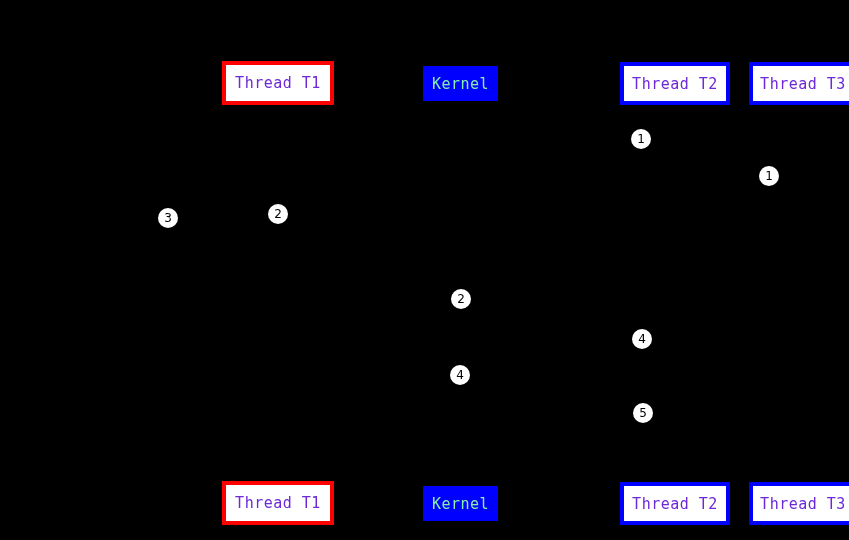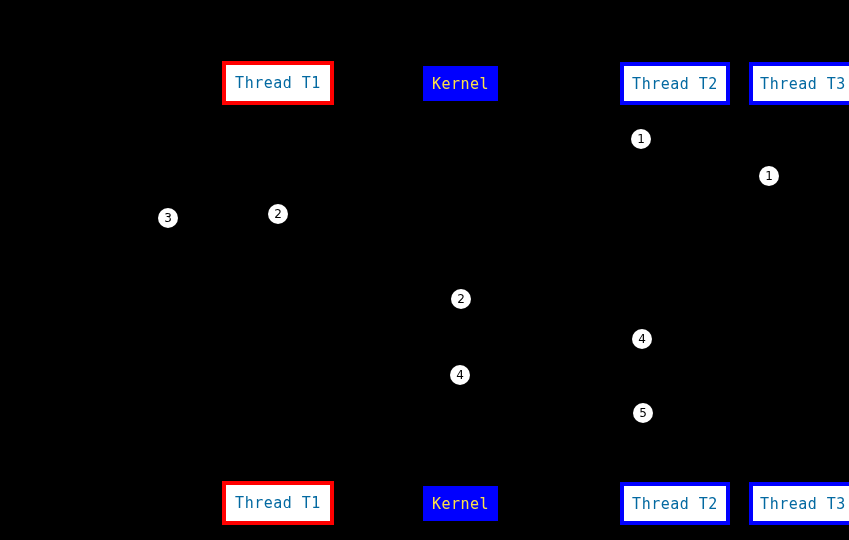--- a/index.html
+++ b/index.html
@@ -27,37 +27,37 @@
   }
 
   
   .participant {
     position: absolute;
     box-sizing: border-box;
     display: flex;
     align-items: center;
     justify-content: center;
     background: #ffffff;
-    color: #0369a1;
+    color: #6d28d9;
     font-family: "DejaVu Sans Mono", "Liberation Mono", monospace;
     font-size: 15px;
     letter-spacing: 0.5px;
     white-space: nowrap;
     user-select: none;
   }
   .participant.red-border {
     border: 4px solid #ff0000;
   }
   .participant.blue-border {
     border: 4px solid #0000ff;
     margin-left: 32px;
   }
   .participant.solid-blue {
     background: #0000ff;
-    color: #fde047;
+    color: #86efac;
     border: none;
   }
 
   
   .arrow {
     position: absolute;
     height: 1px;
     background: #000000;
     transform-origin: 0 50%;
   }

